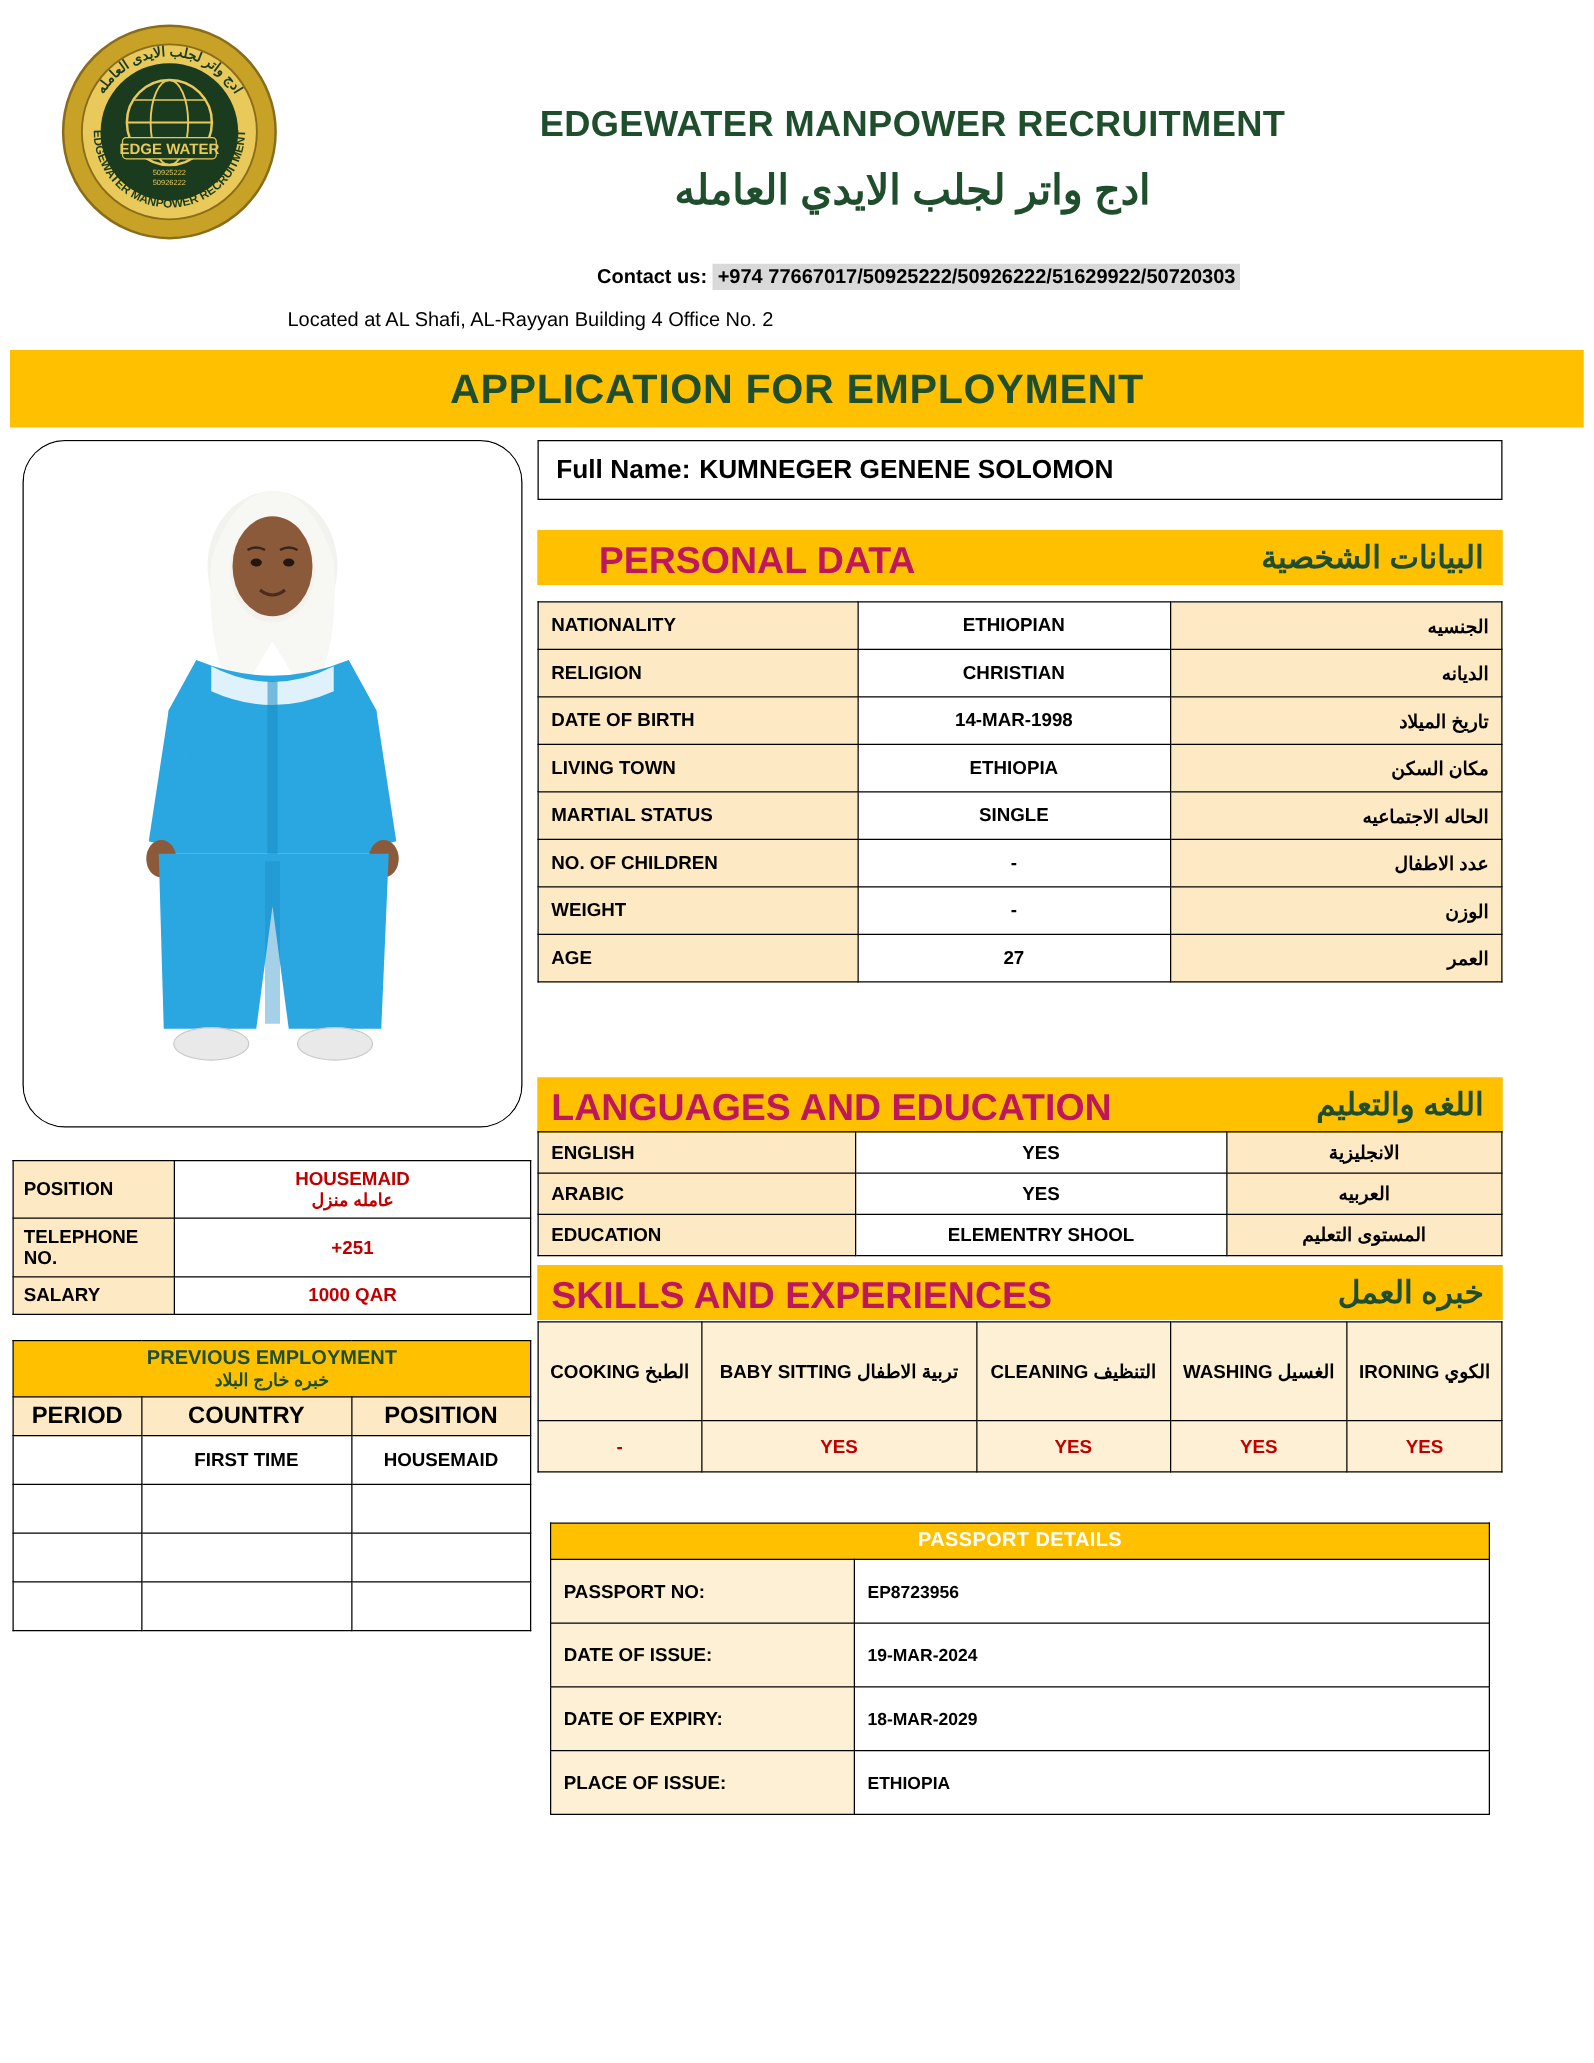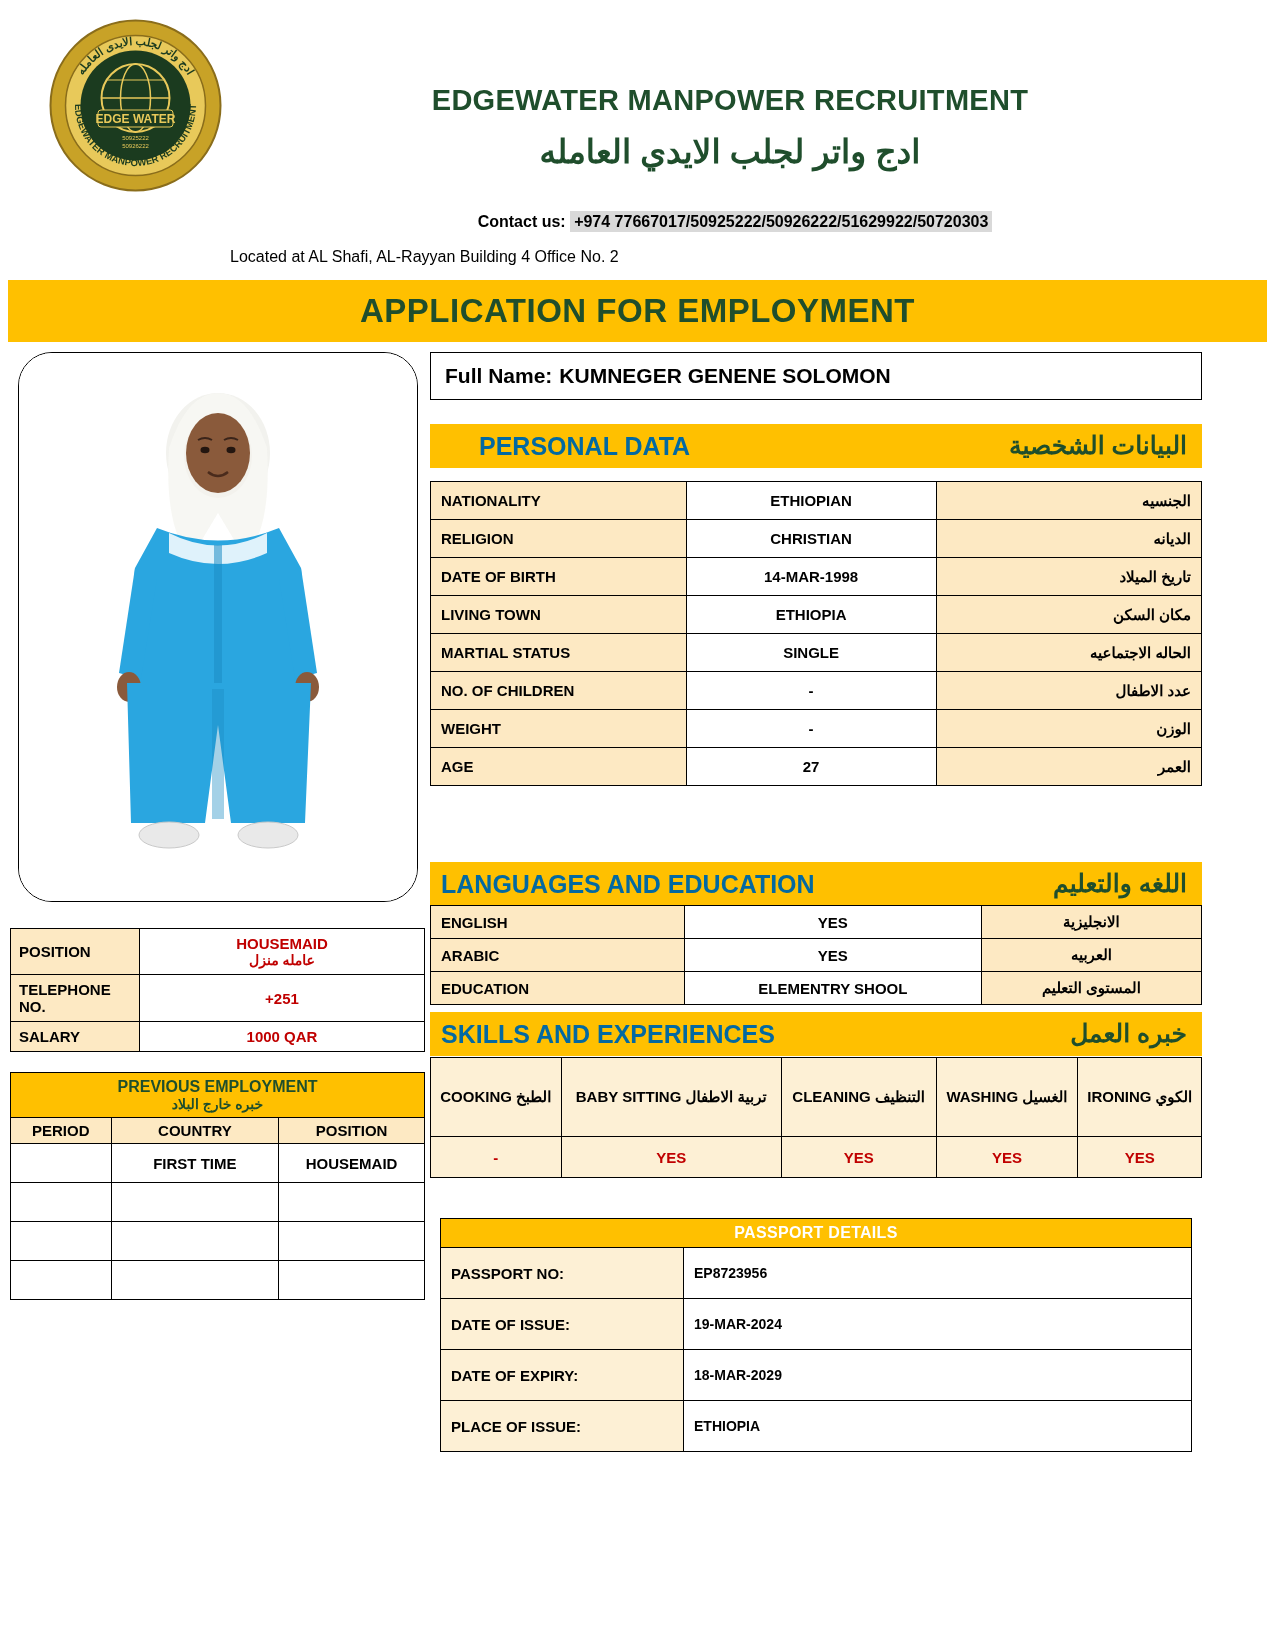--- a/index.html
+++ b/index.html
@@ -161,21 +161,21 @@
     font-weight: bold;
     color: #1f4e2c;
     font-size: 16px;
     padding: 5px;
   }
   .prev-emp .head .ar { display: block; font-size: 14px; font-weight: bold; }
   .prev-emp .colhead {
     background: #fde9c3;
     text-align: center;
     font-weight: bold;
-    font-size: 15px;
+    font-size: 19px;
     color: #000;
   }
   .prev-emp .cell {
     text-align: center;
     font-weight: bold;
     height: 30px;
     font-size: 15px;
   }
   .prev-emp .c1 { width: 95px; }
   .prev-emp .c2 { width: 175px; }
@@ -204,23 +204,23 @@
     width: 772px;
     height: 44px;
     background: #ffc000;
     box-sizing: border-box;
     border: 1px solid #ffc000;
   }
   .sec-bar .en {
     position: absolute;
     left: 48px;
     top: 7px;
-    font-size: 25px;
-    font-weight: bold;
-    color: #0369a1;
+    font-size: 30px;
+    font-weight: bold;
+    color: #be185d;
   }
   .sec-bar .ar {
     position: absolute;
     right: 14px;
     top: 6px;
     font-size: 25px;
     font-weight: bold;
     color: #1f4e2c;
     direction: rtl;
   }

